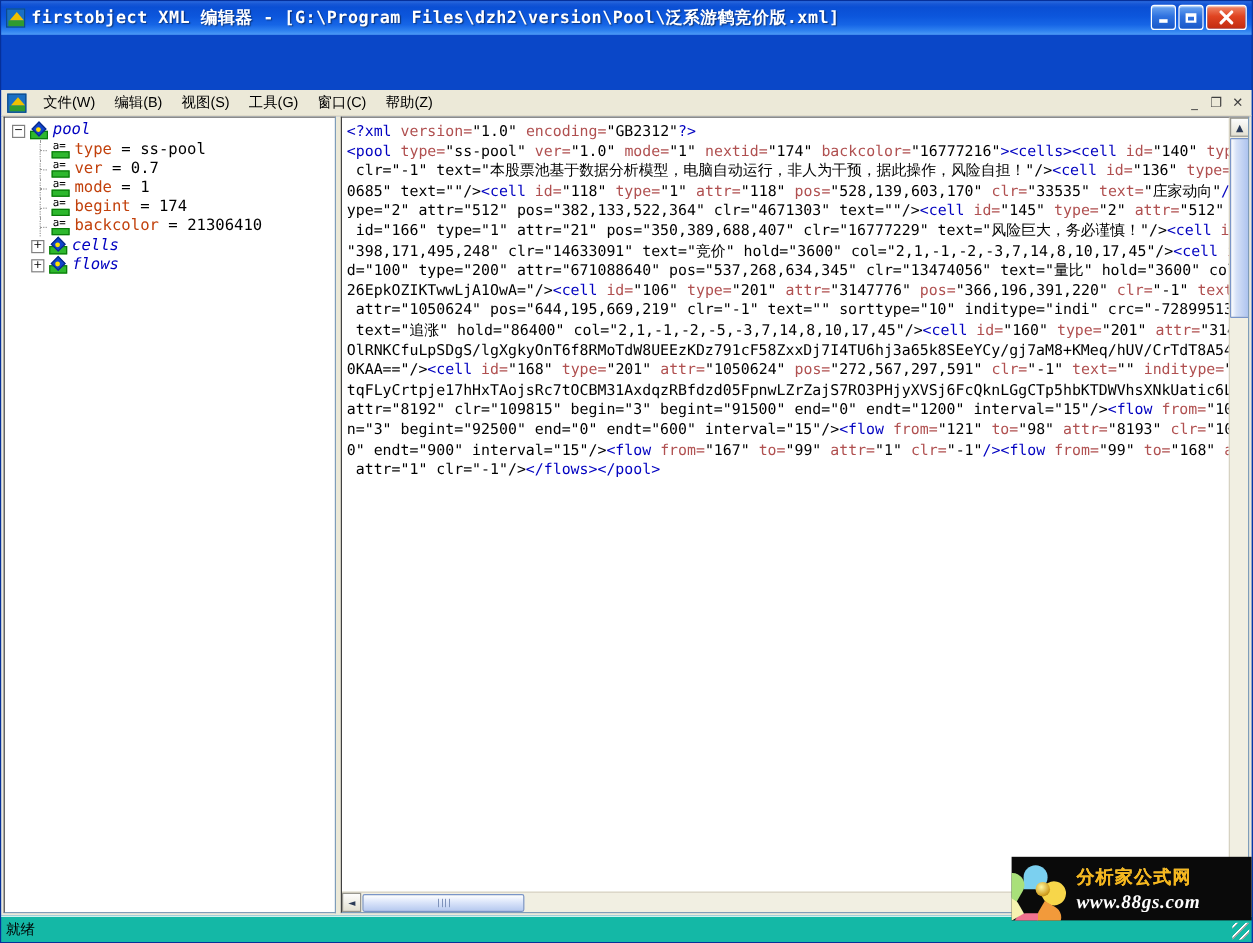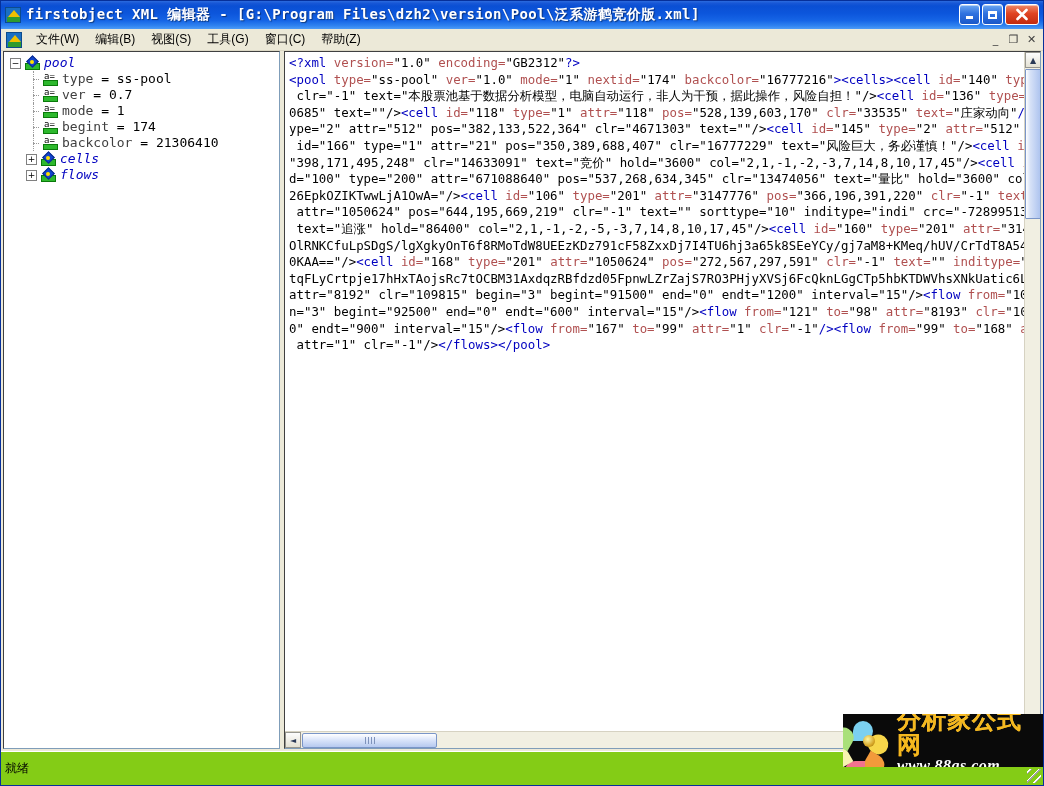--- a/index.html
+++ b/index.html
@@ -105,20 +105,21 @@
   
   #menu-bar {
     height: 22px;
     background: #ece9d8;
     display: flex;
     align-items: center;
     padding: 0 2px;
     flex: none;
     position: relative;
     border-bottom: 1px solid #dcd8c5;
+    margin-top: 46px;
   }
   #menu-bar .doc-icon {
     width: 16px; height: 16px;
     margin: 0 6px 0 3px;
     flex: none;
   }
   .menu-item {
     font-family: "Liberation Sans", sans-serif;
     font-size: 12px;
     color: #000000;
@@ -261,21 +262,21 @@
     left: 0; bottom: 0;
     width: 15px; height: 6px;
     background: #2db82d;
     border: 1px solid #0a7a0a;
   }
   .node-elem {
     color: #0000c0;
     font-style: italic;
   }
   .node-attr-name {
-    color: #404040;
+    color: #c2410c;
   }
   .node-eq { color: #000000; }
   .node-attr-val { color: #000000; }
 
   
   #splitter {
     width: 4px;
     background: #ece9d8;
     flex: none;
   }
@@ -367,22 +368,22 @@
 
   
   #tree-vscroll-stub {
     position: absolute;
     right: 0; top: 0; bottom: 0;
     width: 0px;
   }
 
   
   #status-bar {
-    height: 34px;
-    background: #84cc16;
+    height: 22px;
+    background: #14b8a6;
     border-top: 1px solid #ffffff;
     display: flex;
     align-items: center;
     flex: none;
     padding-left: 4px;
     position: relative;
   }
   #status-text {
     font-family: "Liberation Sans", sans-serif;
     font-size: 12px;
@@ -431,21 +432,21 @@
     position: absolute;
     left: 18px; top: 18px;
     width: 12px; height: 12px;
     border-radius: 50%;
     background: radial-gradient(circle at 40% 35%, #fff7a0, #d3a020 65%, #7a5a10);
     z-index: 3;
   }
   #watermark .wm-texts { margin-left: 4px; }
   #wm-title {
     font-family: "Liberation Sans", sans-serif;
-    font-size: 24px;
+    font-size: 15px;
     font-weight: bold;
     letter-spacing: 1px;
     background: linear-gradient(to bottom, #ffe9a0 0%, #f7c23a 45%, #e08a10 100%);
     -webkit-background-clip: text;
     background-clip: text;
     color: transparent;
     line-height: 25px;
     text-shadow: 0 0 0 #f5b81e;
   }
   #wm-url {

